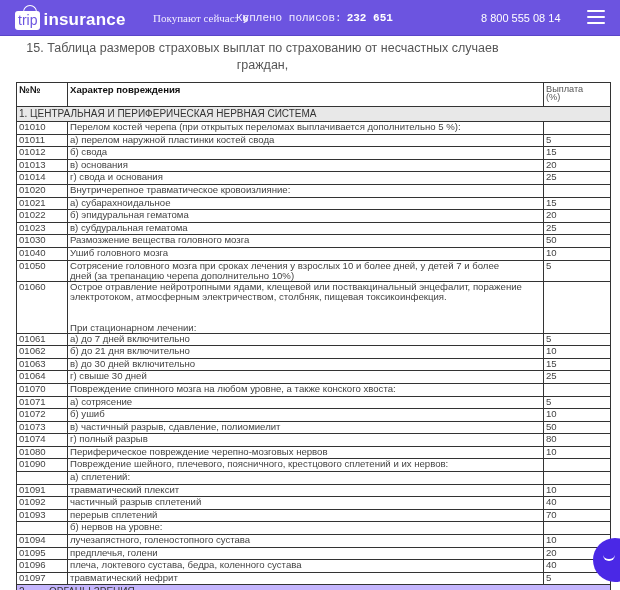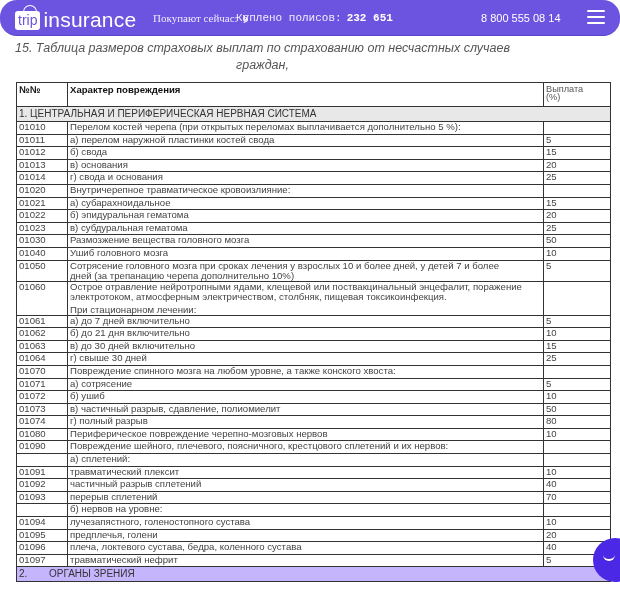--- a/index.html
+++ b/index.html
@@ -3,62 +3,61 @@
 <meta charset="utf-8">
 <style>
   * { box-sizing: border-box; margin: 0; padding: 0; }
   html, body { width: 620px; height: 590px; overflow: hidden; background: #ffffff; }
   body { font-family: "Liberation Sans", sans-serif; position: relative; }
 
   .topbar {
     position: absolute; left: 0; top: 0; width: 620px; height: 36px;
     background: #6c54e0; color: #fff;
     border-bottom: 1px solid #5a45c8;
-    border-radius: 17px;
   }
   .logo { position: absolute; left: 15px; top: 6px; height: 24px; display: flex; align-items: center; }
   .logo-bag {
     position: relative; background: #fff; color: #6c54e0; border-radius: 3px;
     font-size: 14px; padding: 2px 3px 2px 3px; height: 19px; line-height: 15px; margin-top: 4px;
   }
   .logo-bag::before {
     content: ""; position: absolute; left: 8px; top: -6px; width: 12px; height: 7px;
     border: 1.5px solid #fff; border-bottom: none; border-radius: 7px 7px 0 0;
   }
-  .logo-text { font-size: 21px; margin-left: 3px; margin-top: 3px; letter-spacing: 0.2px; font-weight: 400; }
+  .logo-text { font-size: 17px; margin-left: 3px; margin-top: 3px; letter-spacing: 0.2px; font-weight: 700; }
   .stat { position: absolute; top: 12px; font-size: 11px; color: #f0ecff; }
   .stat b { color: #fff; margin-left: 5px; font-weight: bold; }
   .stat-now { left: 153px; font-family: Liberation Serif, serif; }
   .stat-bought { left: 236px; font-family: Liberation Mono, monospace; }
   .phone { position: absolute; left: 481px; top: 12px; font-size: 11px; color: #fff; }
   .menu-btn { position: absolute; left: 587px; top: 10px; width: 18px; height: 14px; }
   .menu-btn span { display: block; height: 2px; background: #fff; margin-bottom: 4px; border-radius: 1px; }
 
   .title {
     position: absolute; left: 0; top: 40px; width: 525px; text-align: center;
-    font-size: 12.5px; color: #555; line-height: 17px; font-style: italic;
+    font-size: 12.5px; color: #555; line-height: 17px;
   }
 
   table.tbl {
     position: absolute; left: 16px; top: 82px; width: 595px;
     border-collapse: collapse; font-size: 9.6px; color: #444;
   }
   .tbl td {
     border: 1px solid #333; padding: 0 2px; vertical-align: top;
     line-height: 10px; height: 12.6px;
   }
   .tbl td.num { width: 51px; }
   .tbl td.pay { width: 67px; }
   .tbl tr.head td { height: 24px; color: #111; font-weight: bold; padding-top: 2px; }
   .tbl tr.head td.pay { font-weight: normal; color: #555; line-height: 8px; font-size: 9.2px; }
   .tbl tr.sect td { background: #e8e8e8; height: 15px; line-height: 14px; font-size: 10px; color: #333; margin-top: 33px; }
   .tbl tr.sect2 td { background: #c4b5fd; height: 15px; line-height: 14px; font-size: 10px; color: #333; }
   .tbl tr.sect2 .sect-num { display: inline-block; width: 30px; }
   .tbl .pline { display: block; }
-  .tbl .gap { display: block; margin-top: 3px; }
+  .tbl .gap { display: block; margin-top: 21px; }
 
   .chat-btn {
     position: absolute; left: 593px; top: 538px; width: 44px; height: 44px;
     border-radius: 50%; background: #4a28e6;
   }
   .chat-btn .bubble {
     position: absolute; left: 10px; top: 12px; width: 12px; height: 11px;
     border-bottom: 2px solid #fff; border-radius: 0 0 6px 6px;
   }
 </style>

